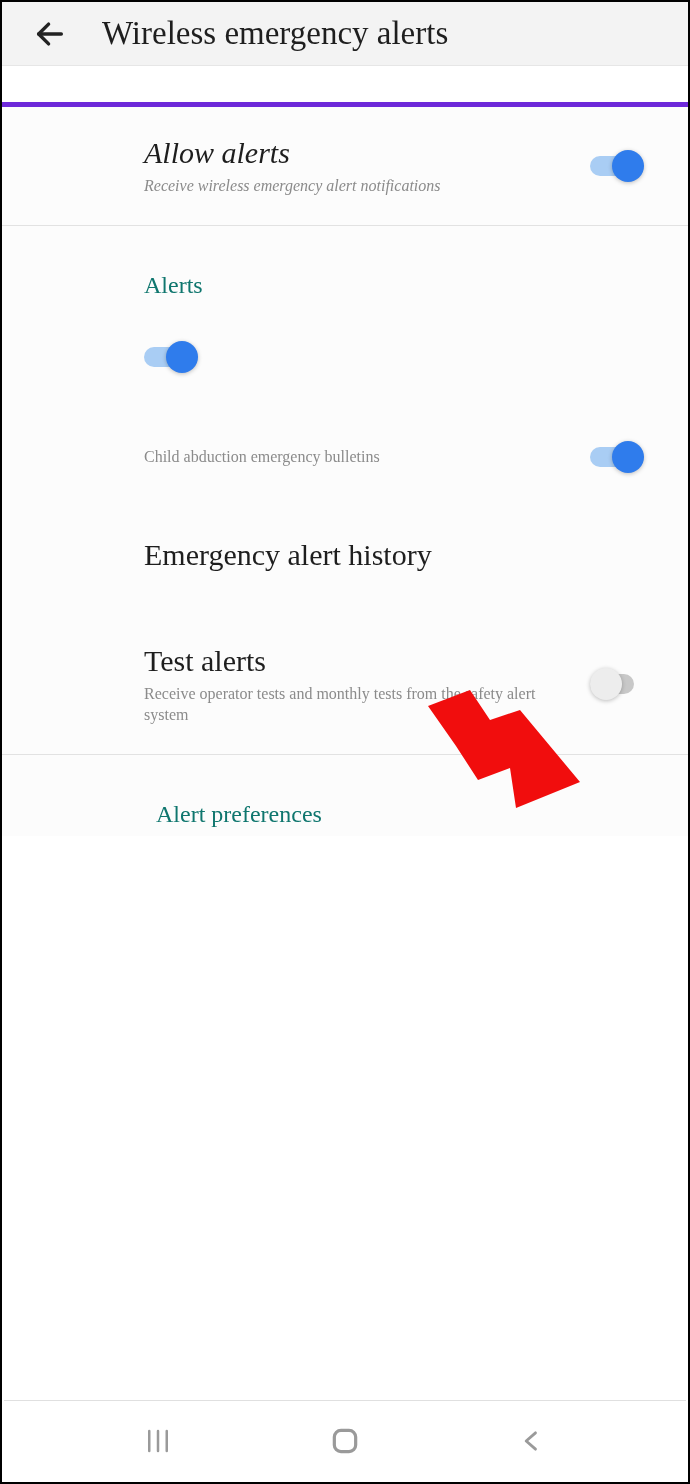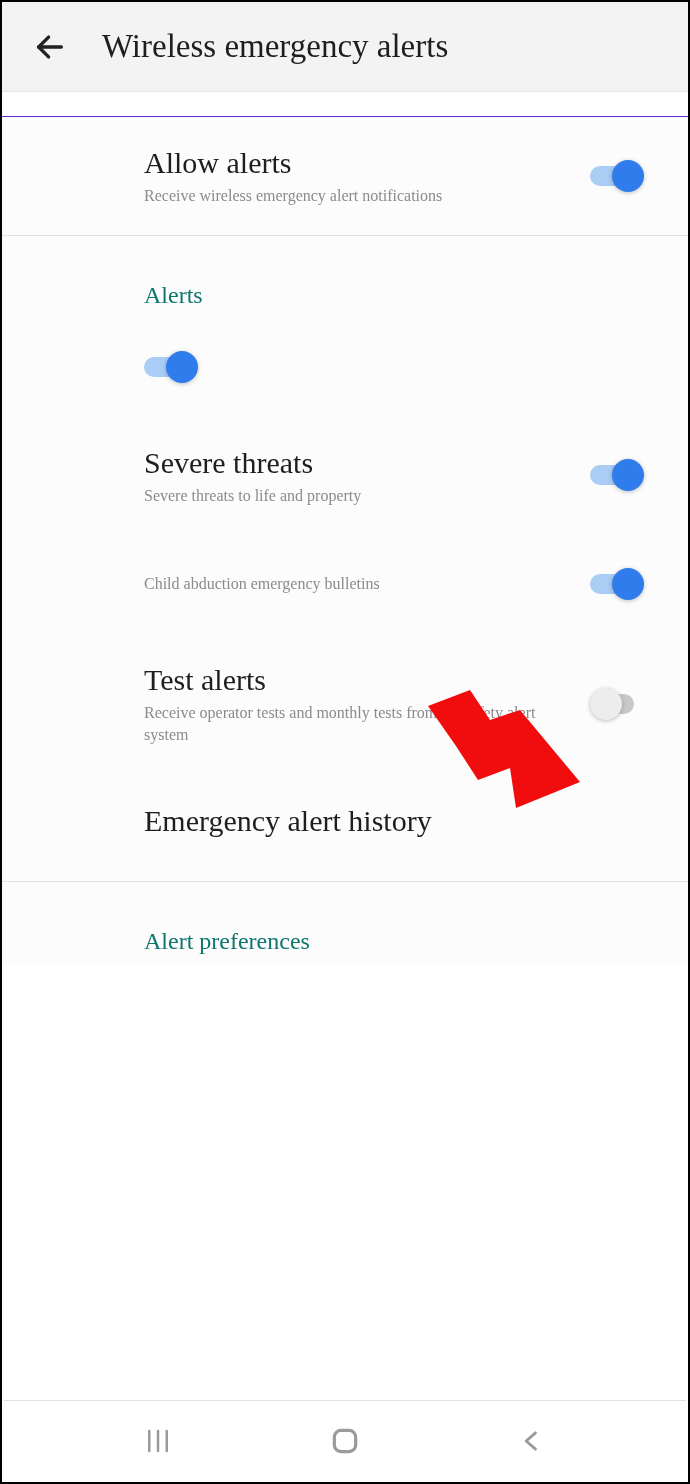--- a/index.html
+++ b/index.html
@@ -7,21 +7,21 @@
   body {
     font-family: "Comic Sans MS", "Segoe Script", cursive;
     background: #ffffff;
     border: 2px solid #000;
     position: relative;
     overflow: hidden;
   }
 
   
   .header {
-    height: 90px;
+    height: 64px;
     background: #f3f3f3;
     border-bottom: 1px solid #e6e6e6;
     display: flex;
     align-items: center;
     padding: 0 24px;
   }
   .back-btn {
     width: 48px; height: 48px;
     display: flex; align-items: center; justify-content: center;
     margin-right: 28px;
@@ -30,21 +30,21 @@
     font-size: 33px;
     color: #1e1e1e;
     font-weight: 500;
   }
 
   
   .section {
     background: #fcfcfc;
     border-bottom: 1px solid #e2e2e2;
   }
-  .section.first { margin-top: 24px; border-top: 1px solid #6d28d9; }
+  .section.first { margin-top: 36px; border-top: 5px solid #6d28d9; font-style: italic; }
 
   .section-header {
     color: #0f766e;
     font-size: 24px;
     padding: 46px 0 8px 142px;
   }
 
   .item {
     display: flex;
     align-items: center;
@@ -139,60 +139,50 @@
 <div class="section">
   <div class="section-header">Alerts</div>
 
   <div class="item">
     <div class="toggle on">
       <div class="toggle-track"></div>
         <div class="toggle-thumb"></div>
     </div>
   </div>
 
-  <div class="item">
-    <div class="item-text">
-      <div class="item-title">Severe threats</div>
-      <div class="item-sub">Severe threats to life and property</div>
+
+  <div class="item">
+    <div class="item-text">
+      <div class="item-sub">Child abduction emergency bulletins</div>
     </div>
     <div class="toggle on">
       <div class="toggle-track"></div>
         <div class="toggle-thumb"></div>
     </div>
   </div>
 
-  <div class="item">
-    <div class="item-text">
-      <div class="item-sub">Child abduction emergency bulletins</div>
-    </div>
-    <div class="toggle on">
-      <div class="toggle-track"></div>
-        <div class="toggle-thumb"></div>
+  <div class="item" style="padding-top:30px; padding-bottom:38px;">
+    <div class="item-text">
+      <div class="item-title">Emergency alert history</div>
     </div>
   </div>
 
   <div class="item">
     <div class="item-text">
       <div class="item-title">Test alerts</div>
       <div class="item-sub">Receive operator tests and monthly tests from the safety alert system</div>
     </div>
     <div class="toggle off">
       <div class="toggle-track"></div>
         <div class="toggle-thumb"></div>
     </div>
   </div>
-
-  <div class="item" style="padding-top:30px; padding-bottom:38px;">
-    <div class="item-text">
-      <div class="item-title">Emergency alert history</div>
-    </div>
-  </div>
-</div>
-
-<div class="section" style="border-bottom:none;">
+</div>
+
+<div class="section" style="border-bottom:none;padding-left:12px;">
   <div class="section-header">Alert preferences</div>
 
 </div>
 
 <svg class="arrow" width="170" height="130" viewBox="0 0 170 130">
   <polygon fill="#f10d0d" points="8,16 50,0 70,30 100,20 160,92 96,118 90,78 58,90 36,56"></polygon>
 </svg>
 
 <div class="navbar">
   <div class="nav-btn">

